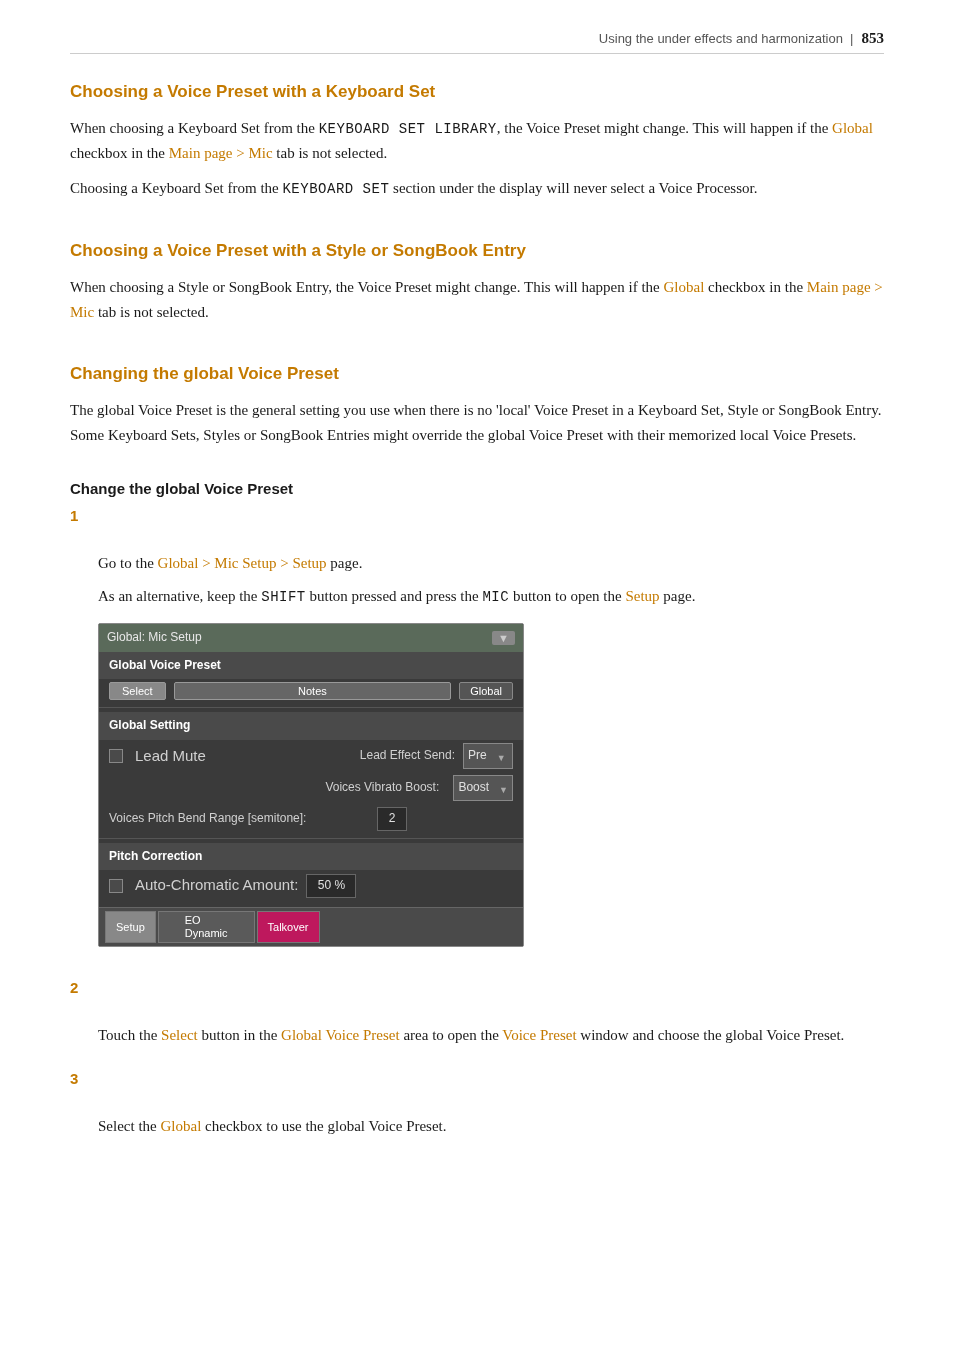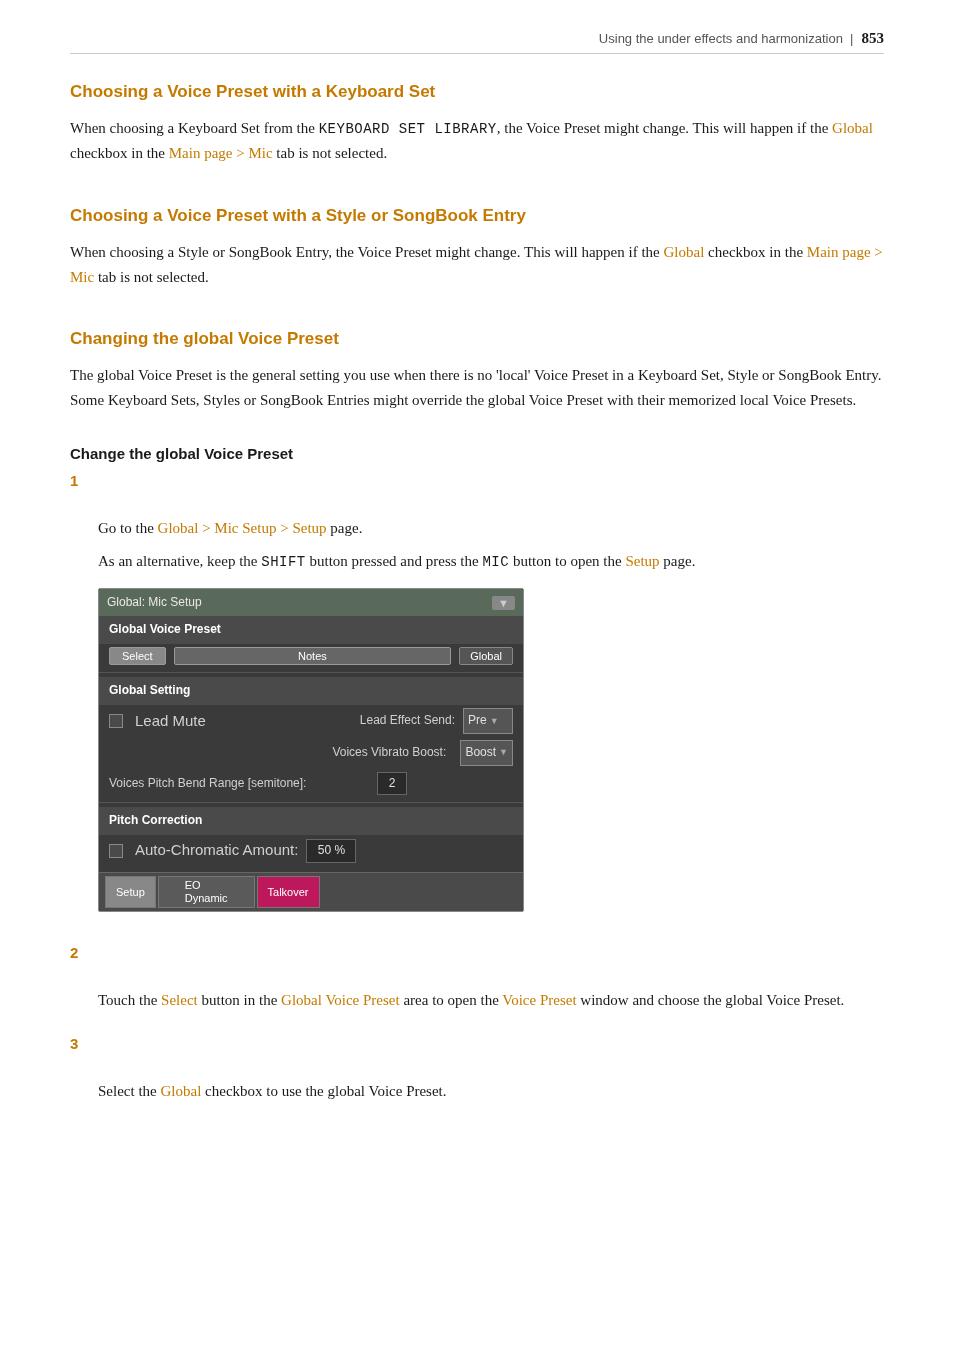--- a/index.html
+++ b/index.html
@@ -205,22 +205,22 @@
       text-align: center;
     }
 
     .ui-dropdown {
       background: #555;
       color: #e0e0e0;
       font-size: 12px;
       border: 1px solid #888;
       padding: 2px 4px;
       display: inline-flex;
-      align-items: center;
-      gap: 3px;
+      align-items: flex-end;
+      gap: 10px;
       min-width: 50px;
     }
     .ui-dropdown-arrow {
       font-size: 9px;
       color: #aaa;
     }
 
     .ui-global-btn {
       background: #555;
       color: #ffffff;
@@ -282,20 +282,23 @@
     <span class="page-header-text">Using the under effects and harmonization</span>
     <span class="page-header-text">&nbsp;&nbsp;|</span>
     <span class="page-number">853</span>
   </div>
 
   <div class="section-block">
     <div class="section-heading">Choosing a Voice Preset with a Keyboard Set</div>
     <div class="section-body">
       <p>
         When choosing a Keyboard Set from the <span class="mono">KEYBOARD SET LIBRARY</span>, the Voice Preset might change. This will happen if the <span class="ref-link">Global</span> checkbox in the <span class="ref-link">Main page &gt; Mic</span> tab is not selected.
+      </p>
+      <p>
+        Choosing a Keyboard Set from the <span class="mono">KEYBOARD SET</span> section under the display will never select a Voice Processor.
       </p>
     </div>
   </div>
 
   <div class="section-block">
     <div class="section-heading">Choosing a Voice Preset with a Style or SongBook Entry</div>
     <div class="section-body">
       <p>
         When choosing a Style or SongBook Entry, the Voice Preset might change. This will happen if the <span class="ref-link">Global</span> checkbox in the <span class="ref-link">Main page &gt; Mic</span> tab is not selected.
       </p>

